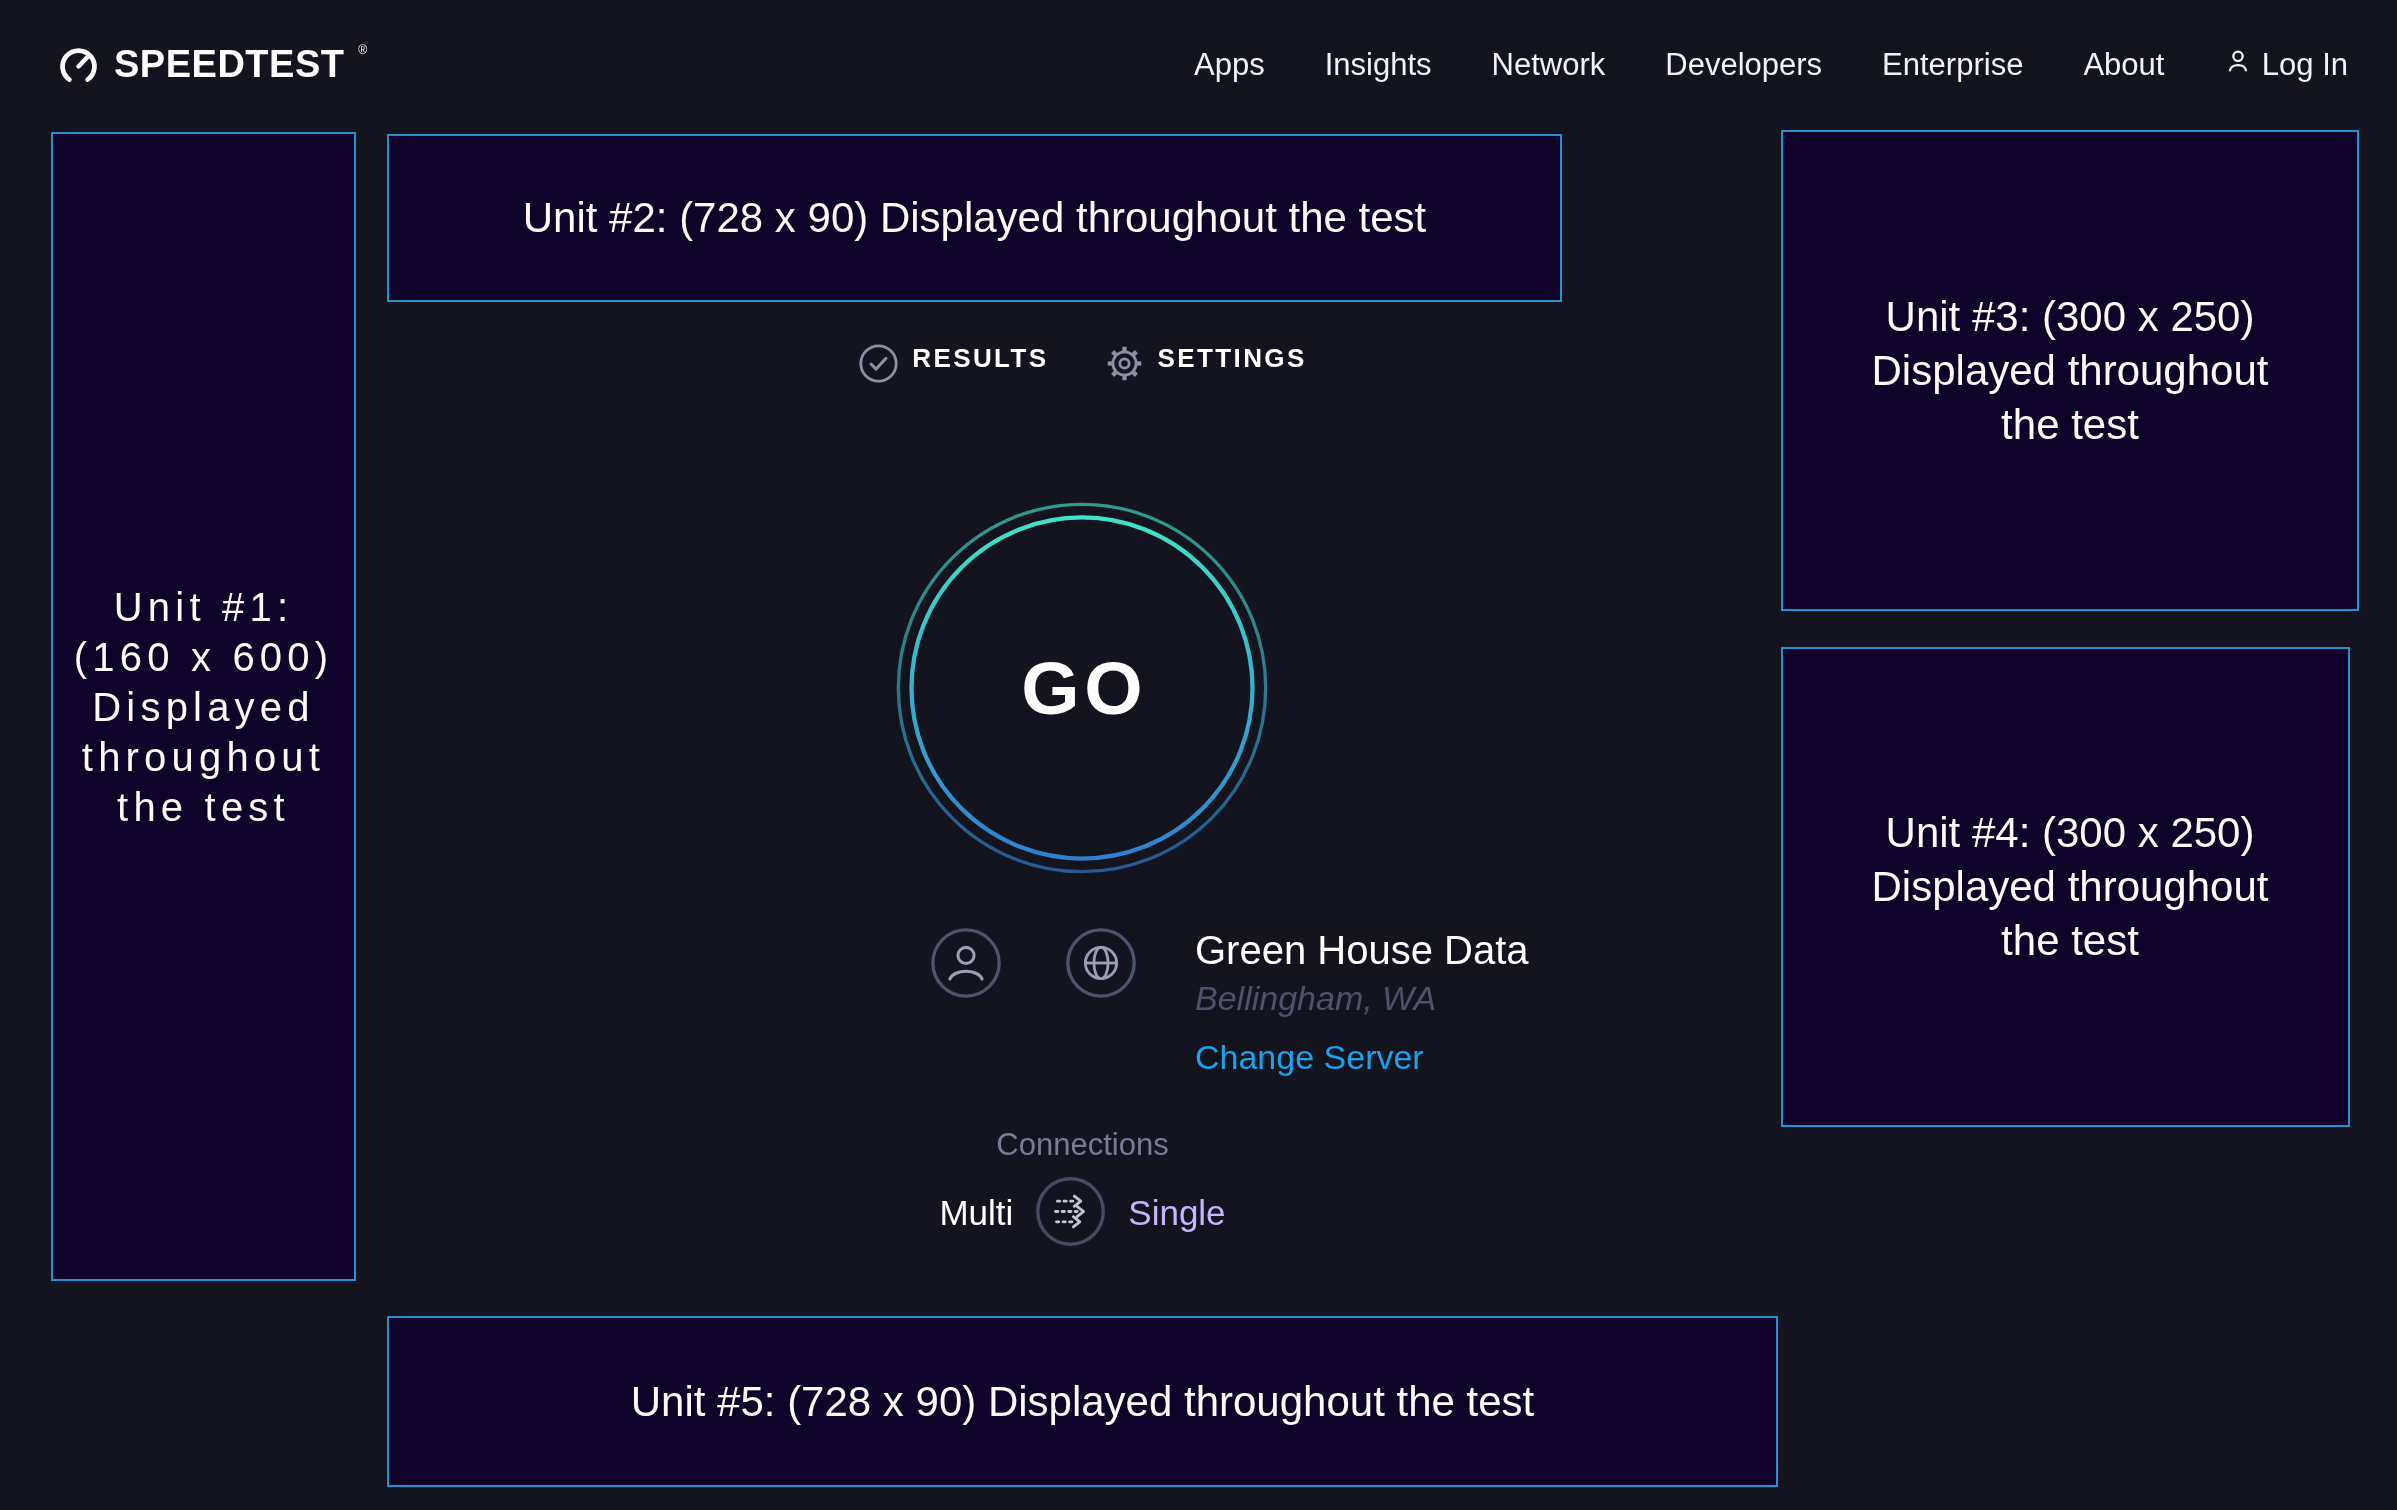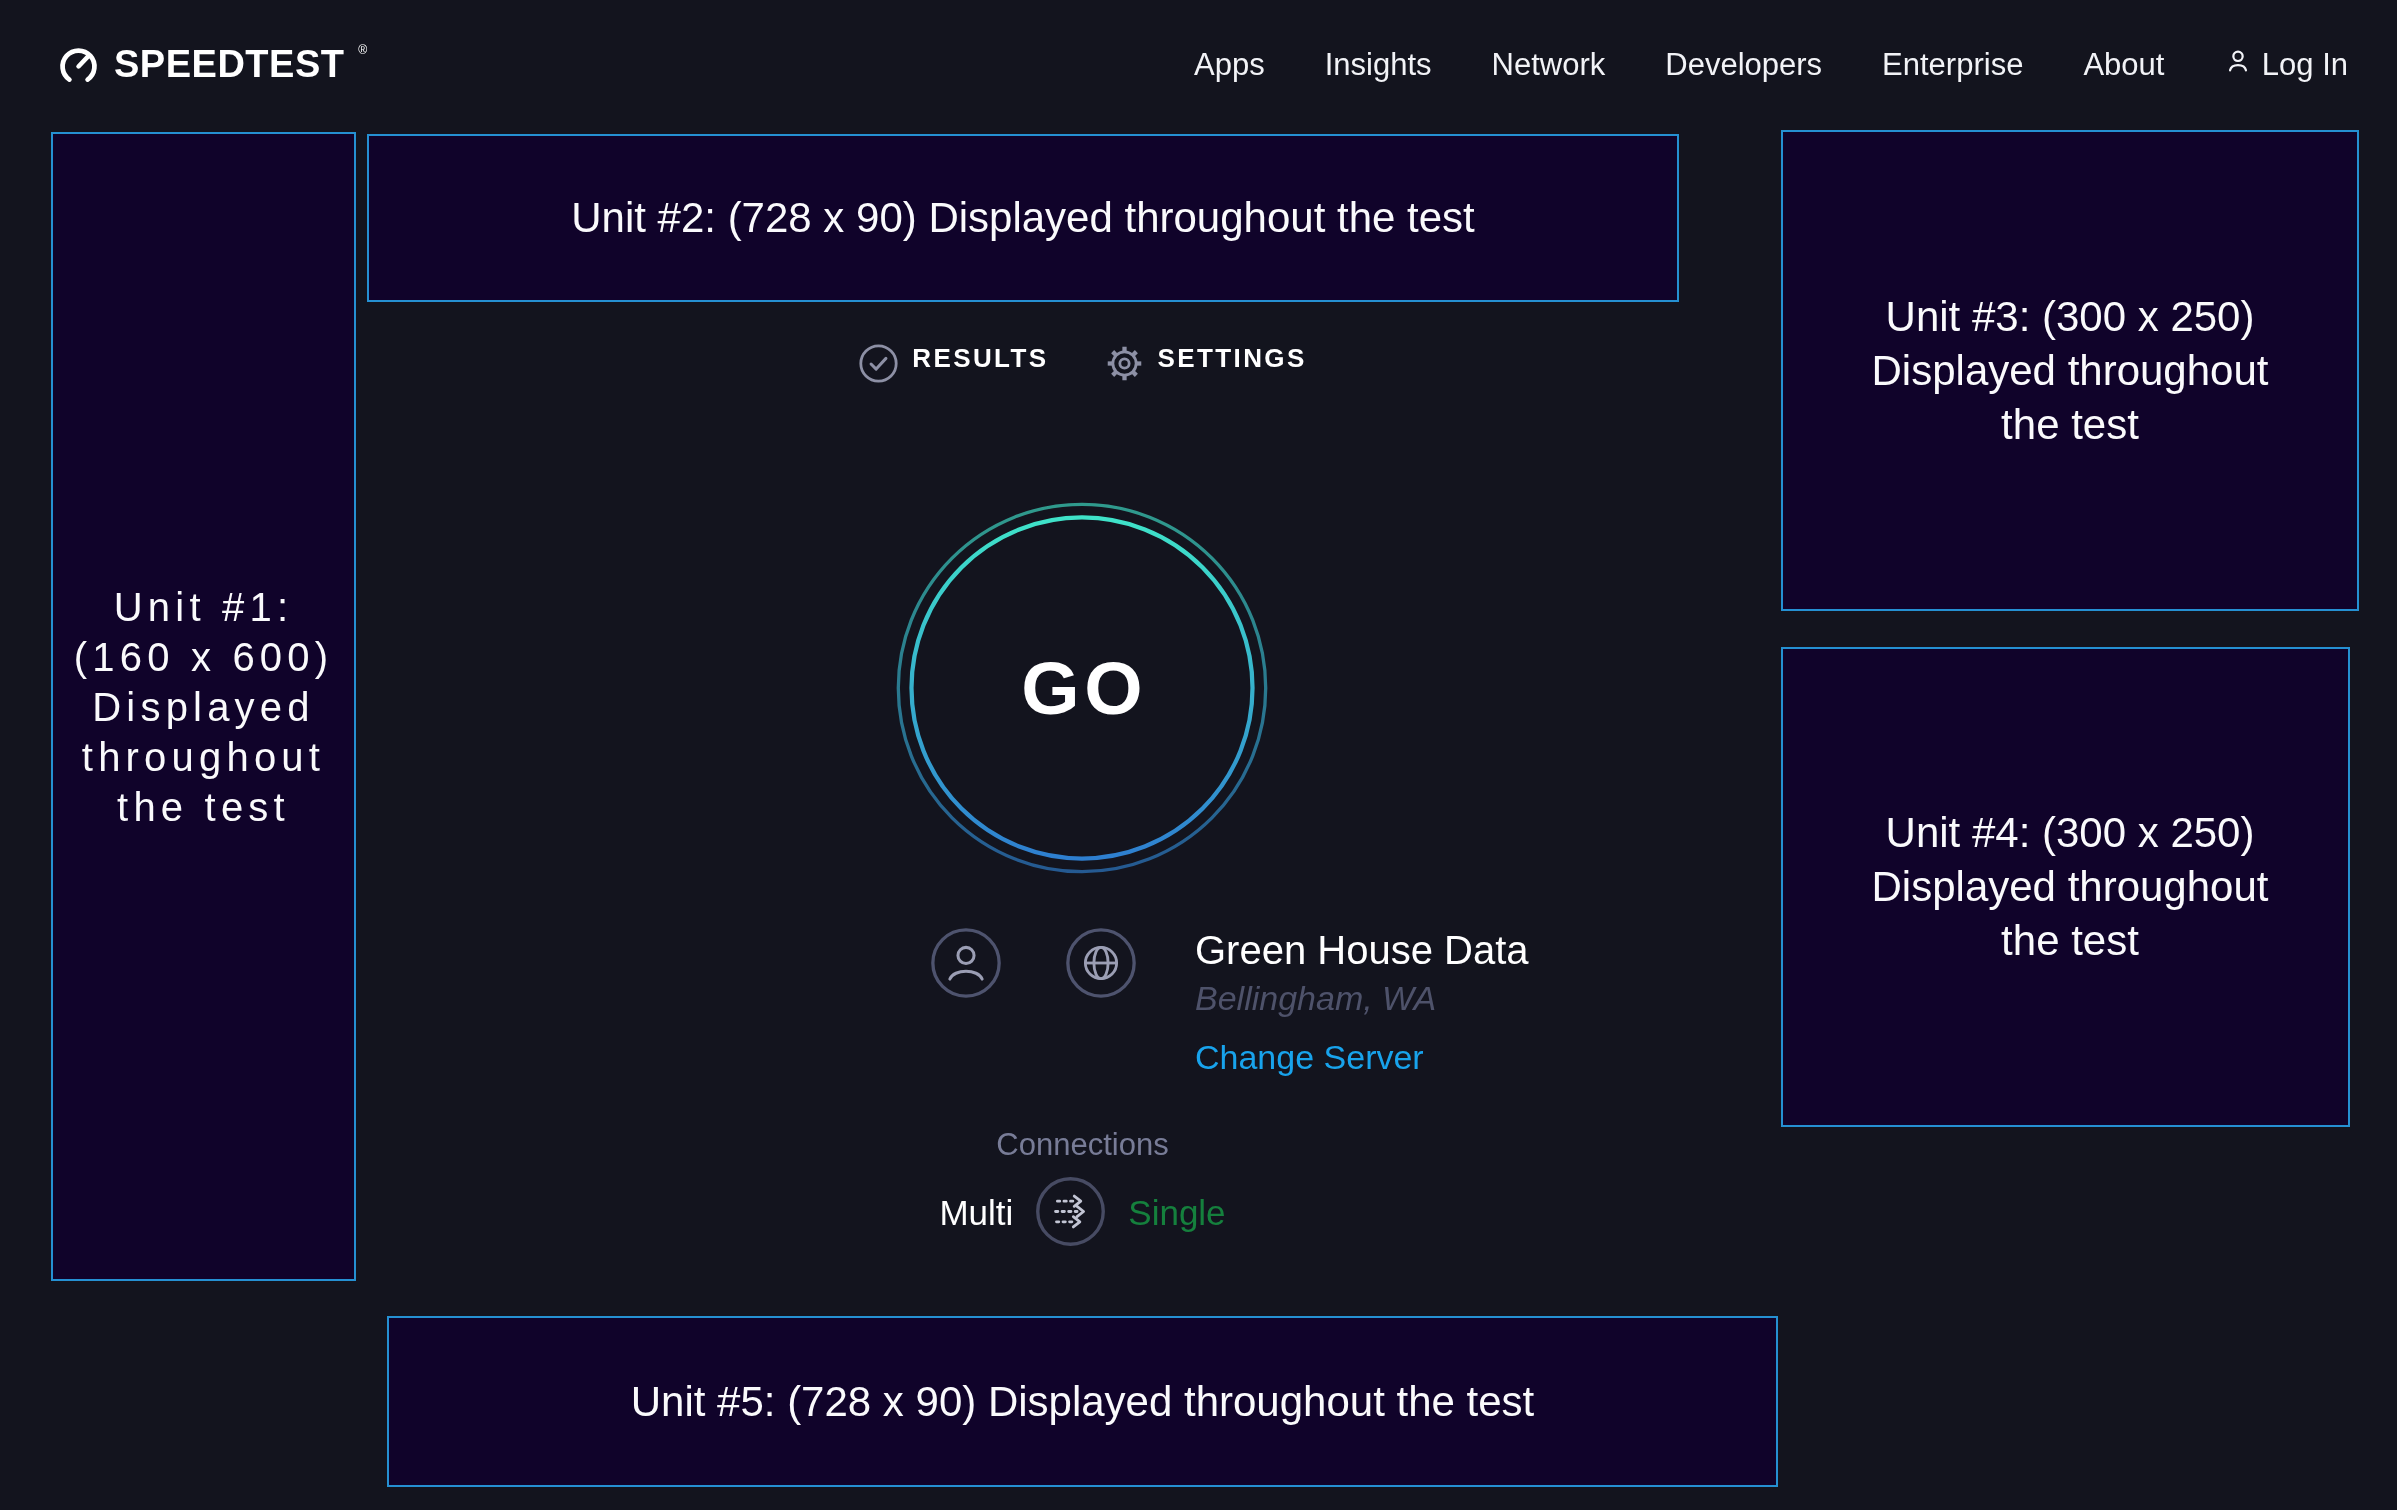--- a/index.html
+++ b/index.html
@@ -29,21 +29,21 @@
   
   .ad {
     position:absolute;
     background:#10032a;
     border:2.8px solid #2590d2;
     display:flex; align-items:center; justify-content:center;
     text-align:center;
     color:#fafafc; font-size:42px; line-height:54px;
   }
   #unit1 { left:51px;  top:132px;  width:305px;  height:1149px; font-size:40px; line-height:50px; letter-spacing:0.13em; }
-  #unit2 { left:367px; top:134px;  width:1312px; height:168px; }
+  #unit2 { left:387px; top:134px;  width:1175px; height:168px; }
   #unit3 { left:1781px;top:130px;  width:578px;  height:481px; }
   #unit4 { left:1781px;top:647px;  width:569px;  height:480px;padding-left:9px; }
   #unit5 { left:387px; top:1316px; width:1391px; height:171px; }
   .ad-line { display:block; }
 
   
   .tabs {
     position:absolute; left:387px; top:343px; width:1391px;
     display:flex; justify-content:center; gap:55px;
   }
@@ -86,21 +86,21 @@
   }
   .server-name { font-size:40px; color:#ffffff; line-height:47px; }
   .server-loc  { font-size:34px; color:#4e526a; margin-top:4px; line-height:40px;font-style:italic; }
   .server-change { font-size:34px; color:#18a3ec; margin-top:19px; line-height:40px; cursor:pointer; display:inline-block; }
 
   
   .connections { position:absolute; left:387px; top:1126px; width:1391px; text-align:center; }
   .conn-title { font-size:31px; color:#787c97; line-height:38px; }
   .conn-row { margin-top:11.3px; display:flex; justify-content:center; align-items:center; gap:21px; }
   .conn-multi  { font-size:35px; color:#ffffff; font-weight:500; cursor:pointer; }
-  .conn-single { font-size:35px; color:#15803d; cursor:pointer; }
+  .conn-single { font-size:35px; color:#c4b5fd; cursor:pointer; }
   .conn-toggle { cursor:pointer; display:block; }
 </style>
 </head>
 <body>
 
 <div class="page">
 
   <header>
     <div class="logo">
       <span>

